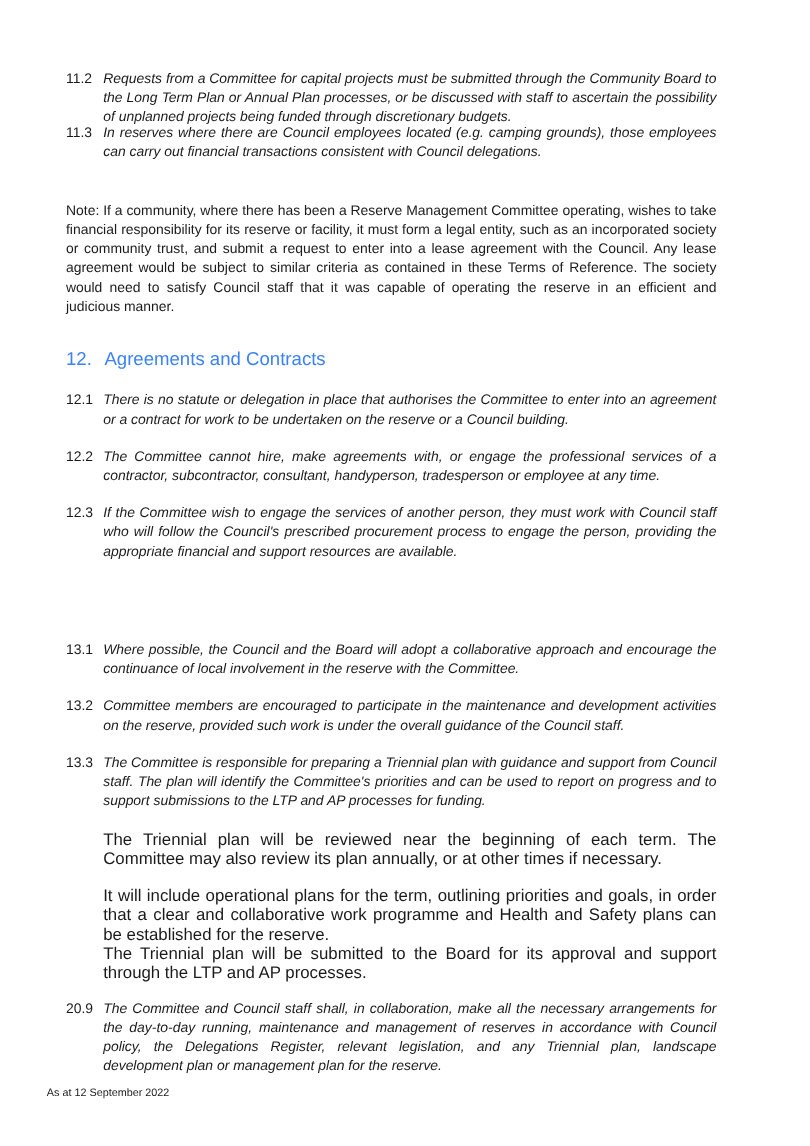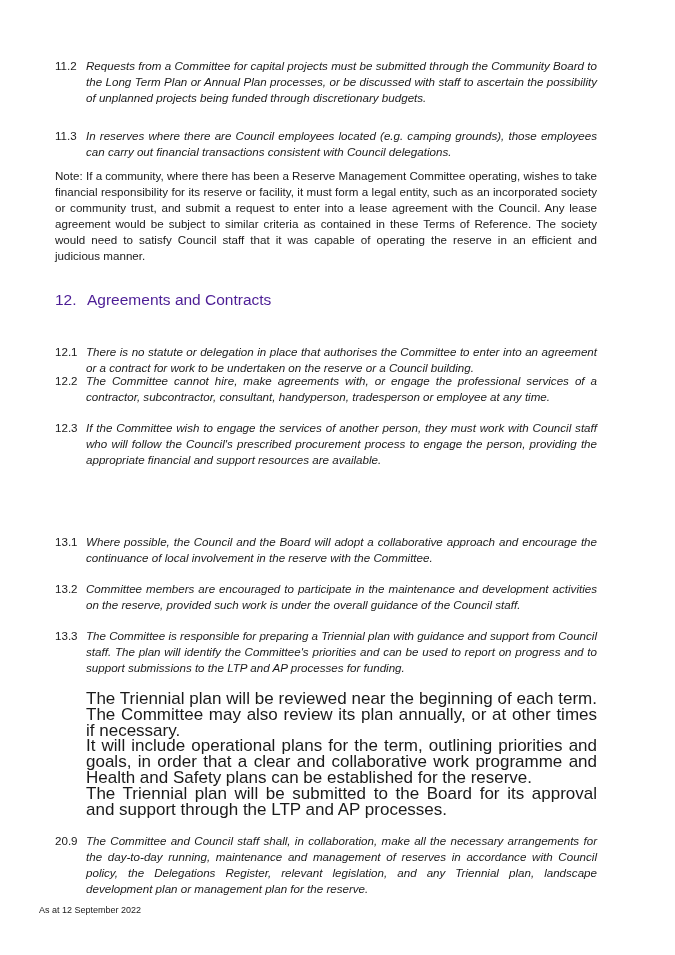--- a/index.html
+++ b/index.html
@@ -11,58 +11,58 @@
     .page { position: absolute; left: 0; top: 0; width: 675px; height: 677px; }
     .clause {
       position: absolute; left: 55px; width: 542px;
       font-size: 11.6px; line-height: 16px;
       text-align: justify;
     }
     .clause .num { position: absolute; left: 0; top: 0; }
     .clause .body { margin-left: 31px; display: block; font-style: italic; }
     .para {
       position: absolute; left: 86px; width: 511px;
-      font-size: 17px; line-height: 16px; text-align: justify;
+      font-size: 14px; line-height: 16px; text-align: justify;
     }
     .note {
       position: absolute; left: 55px; width: 542px;
       font-size: 11.6px; line-height: 16px; text-align: justify;
     }
     .heading {
       position: absolute; left: 55px;
-      font-size: 15.5px; line-height: 20px; color: #4c1d95;
+      font-size: 15.5px; line-height: 20px; color: #3b82f6;
     }
     .heading .hnum { display: inline-block; width: 32px; }
     .footer {
       position: absolute; left: 39px; top: 904px;
       font-size: 9px; line-height: 12px; color: #1a1a1a;
     }
   </style>
 </head>
 <body>
 
 <div class="page">
 
   <div class="clause" style="top:58px">
     <span class="num">11.2</span>
     <span class="body">Requests from a Committee for capital projects must be submitted through the Community Board to the Long Term Plan or Annual Plan processes, or be discussed with staff to ascertain the possibility of unplanned projects being funded through discretionary budgets.</span>
   </div>
 
-  <div class="clause" style="top:128px">
+  <div class="clause" style="top:103px">
     <span class="num">11.3</span>
     <span class="body">In reserves where there are Council employees located (e.g. camping grounds), those employees can carry out financial transactions consistent with Council delegations.</span>
   </div>
 
   <div class="note" style="top:168px">Note: If a community, where there has been a Reserve Management Committee operating, wishes to take financial responsibility for its reserve or facility, it must form a legal entity, such as an incorporated society or community trust, and submit a request to enter into a lease agreement with the Council.  Any lease agreement would be subject to similar criteria as contained in these Terms of Reference. The society would need to satisfy Council staff that it was capable of operating the reserve in an efficient and judicious manner.</div>
 
   <div class="heading" style="top:290px">
     <span class="hnum">12.</span><span>Agreements and Contracts</span>
   </div>
 
-  <div class="clause" style="top:344px">
+  <div class="clause" style="top:326px">
     <span class="num">12.1</span>
     <span class="body">There is no statute or delegation in place that authorises the Committee to enter into an agreement or a contract for work to be undertaken on the reserve or a Council building.</span>
   </div>
 
   <div class="clause" style="top:373px">
     <span class="num">12.2</span>
     <span class="body">The Committee cannot hire, make agreements with, or engage the professional services of a contractor, subcontractor, consultant, handyperson, tradesperson or employee at any time.</span>
   </div>
 
   <div class="clause" style="top:420px">

